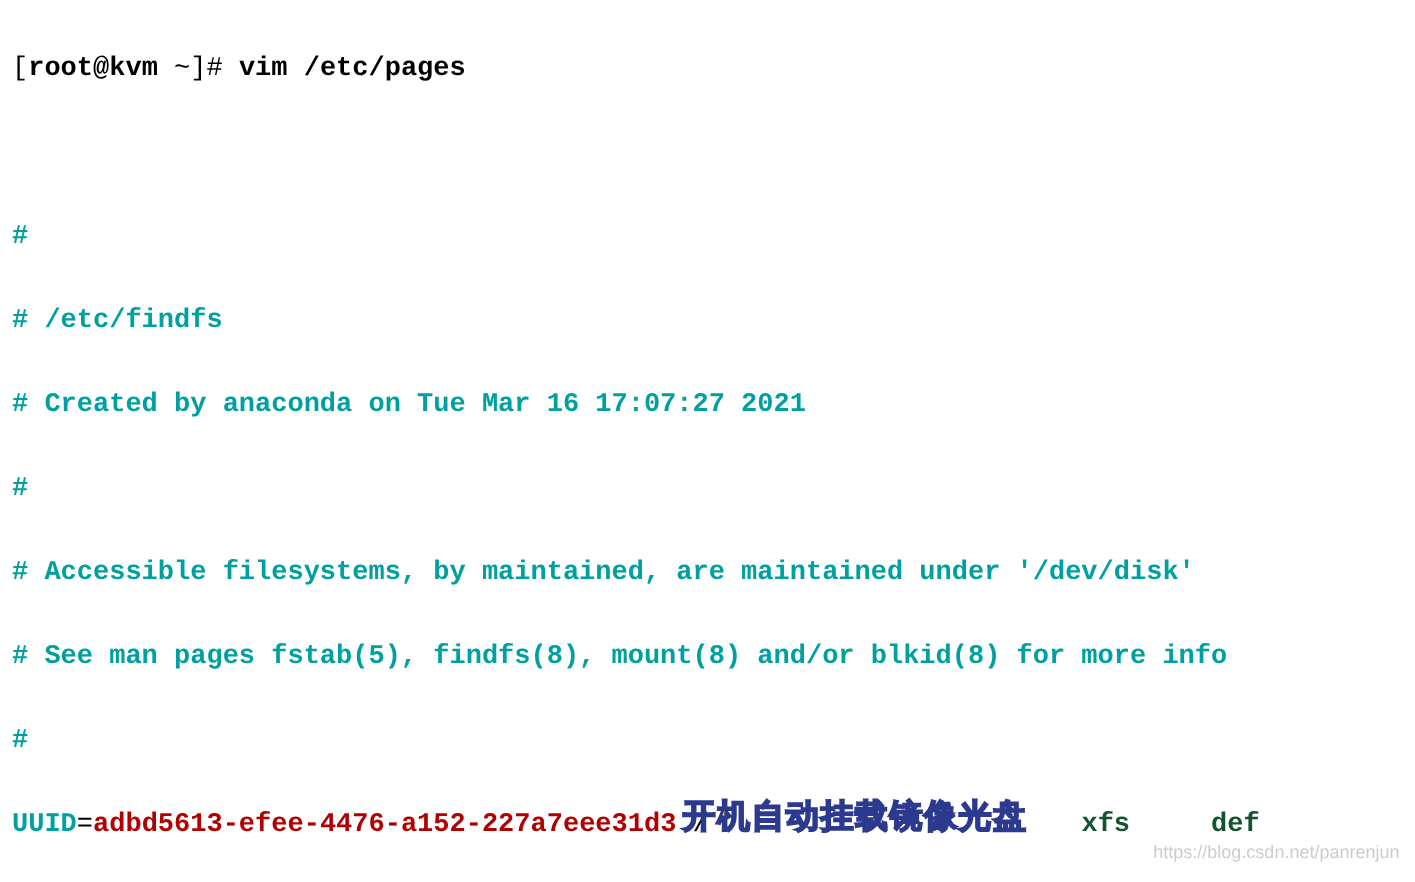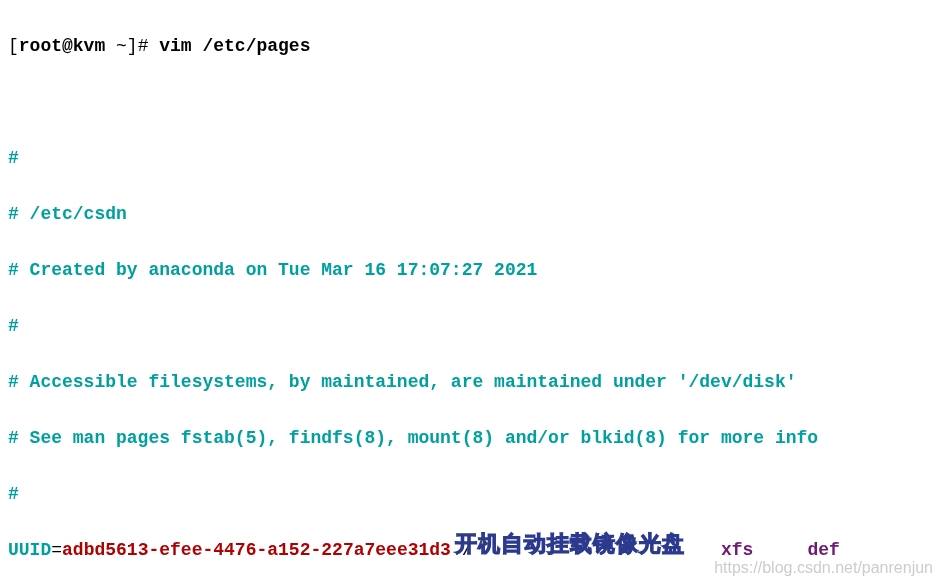--- a/index.html
+++ b/index.html
@@ -10,48 +10,48 @@
     font-size:18px;
     line-height:28px;
     color:#000;
     overflow:hidden;
     position:relative;
   }
   .term{padding:4px 8px;white-space:pre}
   .b{font-weight:bold}
   .cyan{color:#00a0a0}
   .red{color:#b00000}
-  .green{color:#701a75}
+  .green{color:#14532d}
   .note{
     position:absolute;
     left:455px;top:530px;
     font-family:Arial,"Microsoft YaHei",sans-serif;
     font-size:22px;
     font-weight:900;
     color:#ffd800;
     -webkit-text-stroke:1.2px #2b3a8f;
     letter-spacing:1px;
   }
   .watermark{
     position:absolute;
     right:10px;bottom:6px;
     font-family:Arial,sans-serif;
-    font-size:16px;
+    font-size:12px;
     color:#ccc;
   }
 </style>
 </head>
 <body>
 
 <div class="term">
 <div><span>[</span><span class="b">root@kvm</span><span> ~</span><span>]# </span><span class="b">vim /etc/pages</span></div>
 <div></div>
 <div></div>
 <div class="cyan b">#</div>
-<div class="cyan b"># /etc/csdn</div>
+<div class="cyan b"># /etc/findfs</div>
 <div class="cyan b"># Created by anaconda on Tue Mar 16 17:07:27 2021</div>
 <div class="cyan b">#</div>
 <div class="cyan b"># Accessible filesystems, by maintained, are maintained under '/dev/disk'</div>
 <div class="cyan b"># See man pages fstab(5), findfs(8), mount(8) and/or blkid(8) for more info</div>
 <div class="cyan b">#</div>
 <div><span class="cyan b">UUID</span><span>=</span><span class="red b">adbd5613-efee-4476-a152-227a7eee31d3</span><span> /                       </span><span class="green b">xfs</span><span>     </span><span class="green b">def</span></div>
 
 
 
 

